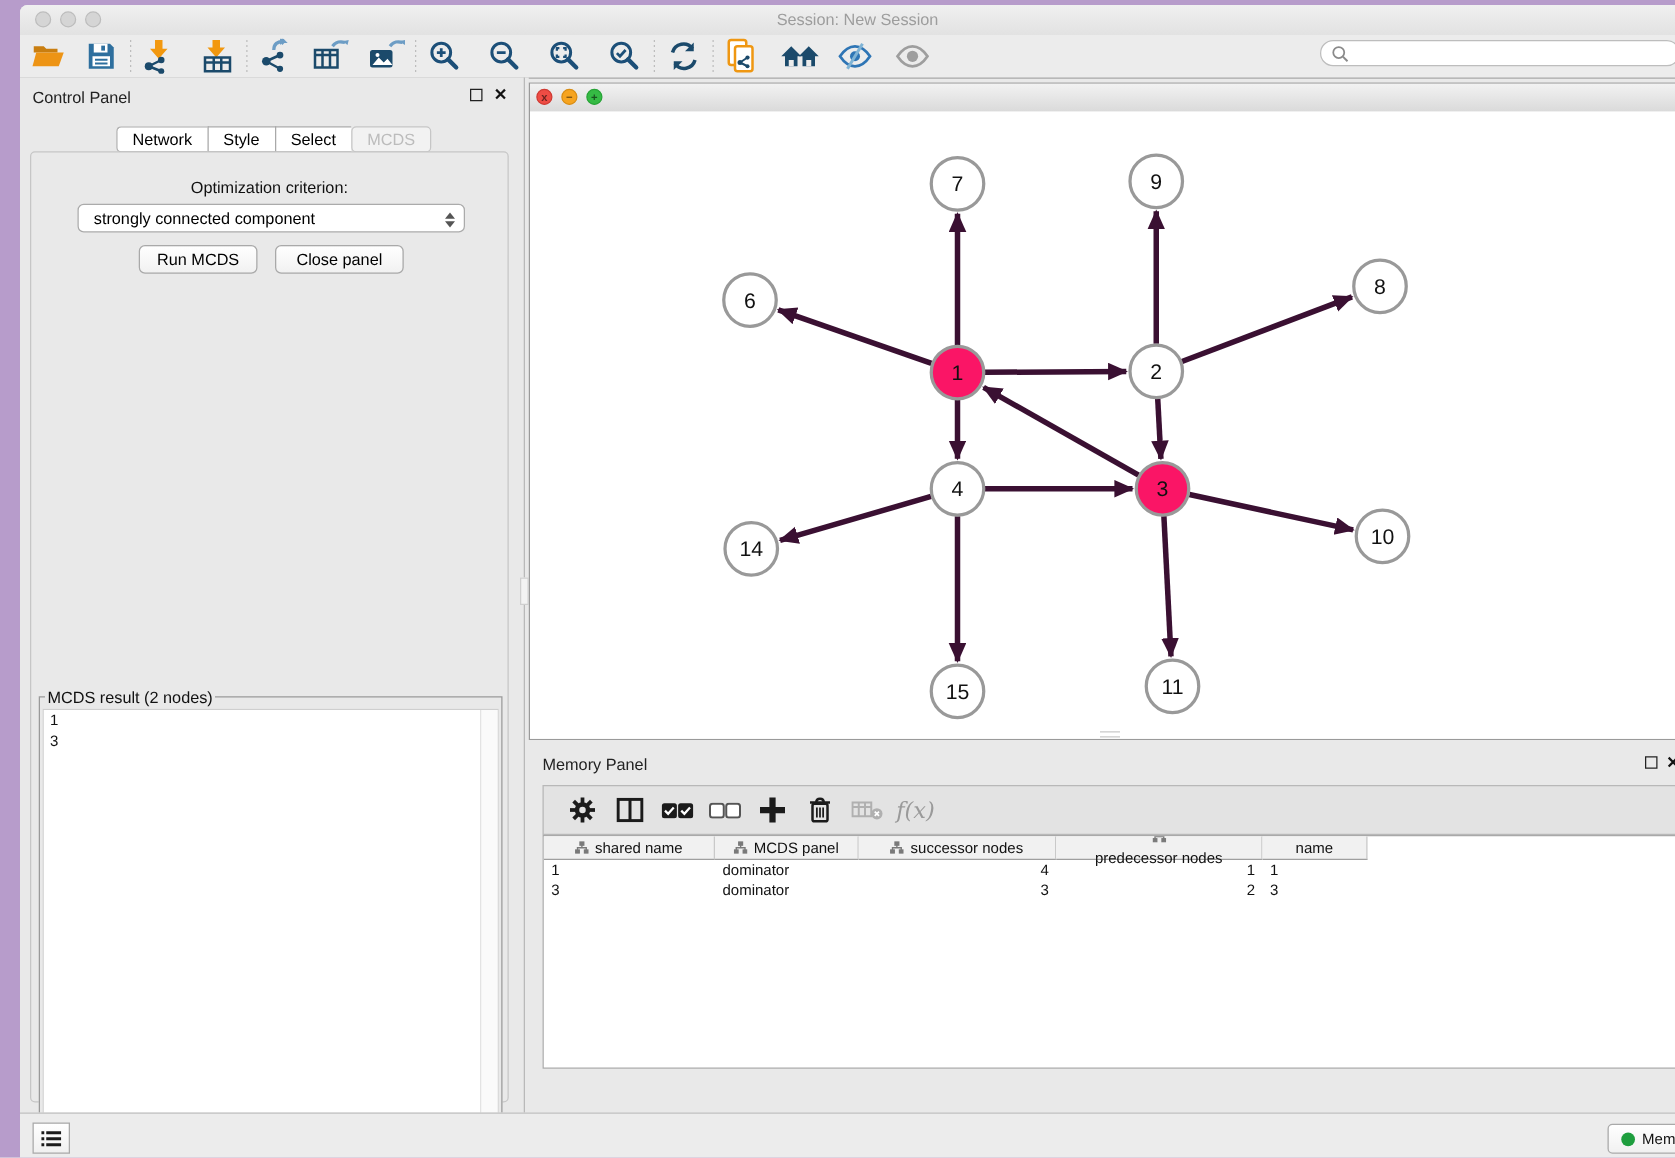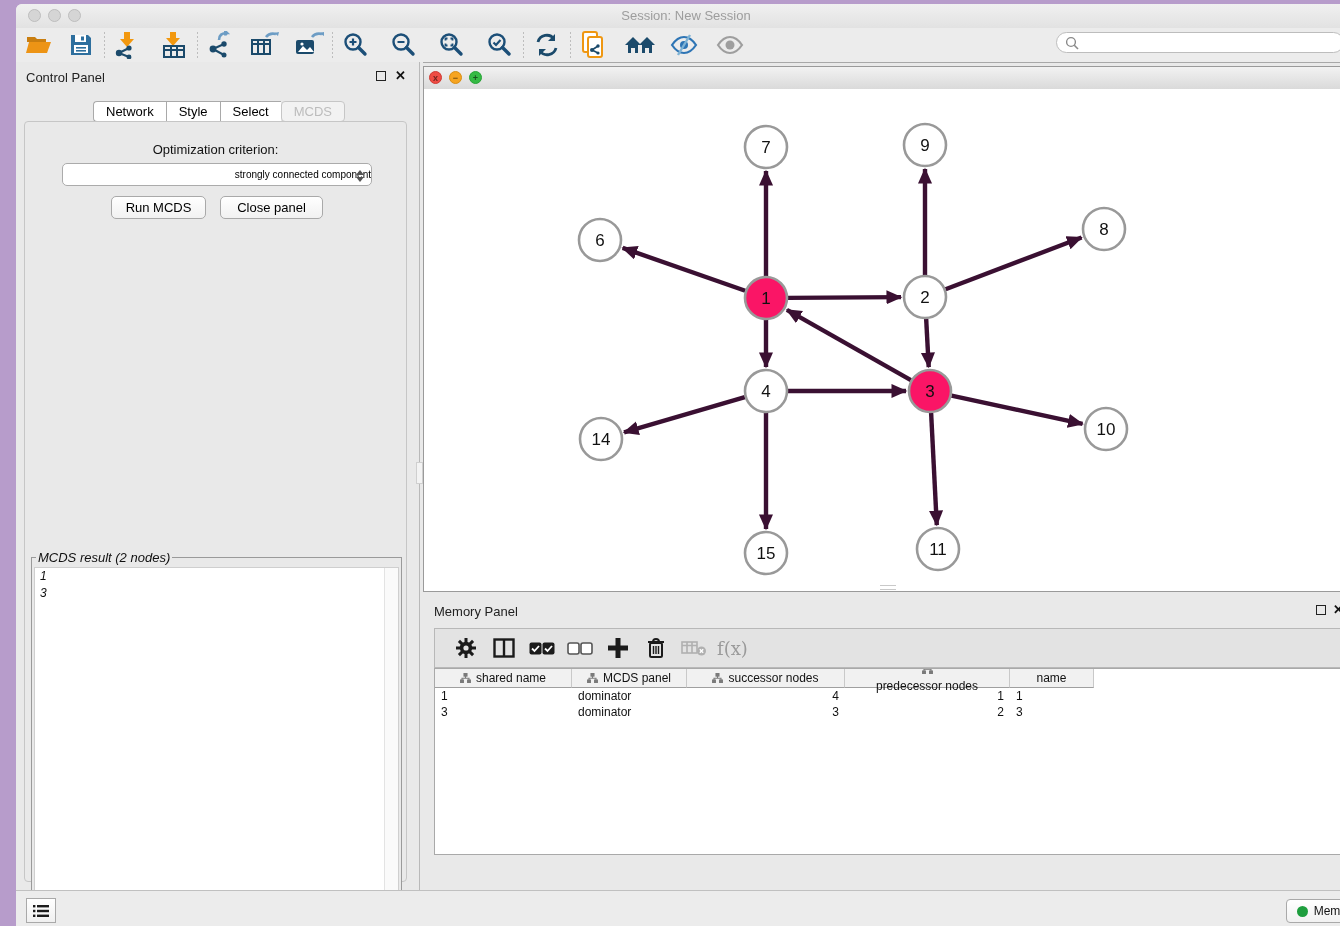--- a/index.html
+++ b/index.html
@@ -46,29 +46,29 @@
     box-sizing:border-box;cursor:default;}
   .seg:first-child{border-radius:4px 0 0 4px;}
   .seg:last-child{border-right:1px solid #a9a9a9;border-radius:0 4px 4px 0;}
   .seg.selected{background:#f2f2f2;color:#bcbcbc;border-color:#c6c6c6;border-radius:4px;}
   .cp-tabs{left:77px;top:39px;}
   .cp-body{position:absolute;left:8px;top:59px;width:383px;height:761px;
     background:#e9e9e9;border:1px solid #c6c6c6;border-radius:4px;box-sizing:border-box;}
   .opt-label{position:absolute;left:0;width:100%;top:20px;text-align:center;font-size:13px;color:#111;}
   .dropdown{position:absolute;left:37px;top:41px;width:310px;height:23px;background:#fff;
     border:1px solid #ababab;border-radius:5px;box-sizing:border-box;display:flex;align-items:center;
-    font-size:10px;padding-left:12px;justify-content:flex-end;}
+    font-size:13px;padding-left:12px;}
   .dd-stepper{position:absolute;right:7px;top:2px;display:flex;flex-direction:column;gap:2px;align-items:center;}
   .dd-up{width:0;height:0;border-left:4px solid transparent;border-right:4px solid transparent;border-bottom:5px solid #555;}
   .dd-down{width:0;height:0;border-left:4px solid transparent;border-right:4px solid transparent;border-top:5px solid #555;}
   .aq-btn{position:absolute;height:23px;background:linear-gradient(#ffffff,#f1f1f1);
     border:1px solid #a9a9a9;border-radius:5px;font-size:13px;font-family:"Liberation Sans",sans-serif;
     display:flex;align-items:center;justify-content:center;box-sizing:border-box;}
   .result-fieldset{position:absolute;left:6px;top:428px;width:371px;height:375px;
-    border:1px solid #9a9a9a;margin:0;padding:2px;box-sizing:border-box;background:#e9e9e9;font-style:italic;}
+    border:1px solid #9a9a9a;margin:0;padding:2px;box-sizing:border-box;background:#e9e9e9;}
   .result-fieldset legend{font-size:13px;color:#111;padding:0 2px;margin-left:2px;}
   .result-area{position:relative;width:100%;height:100%;background:#fff;border:1px solid #cfcfcf;box-sizing:border-box;}
   .result-line{font-size:12px;line-height:17px;padding-left:5px;color:#111;}
   .result-scroll{position:absolute;right:0;top:0;width:13px;height:100%;background:#fafafa;border-left:1px solid #e3e3e3;}
   
   .v-divider{position:absolute;left:400px;top:58px;width:7px;height:832px;background:#e9e9e9;}
   .v-divider .line{position:absolute;left:3px;top:0;width:1px;height:100%;background:#b9b9b9;}
   .v-divider .grip{position:absolute;left:0;top:400px;width:7px;height:22px;background:#f3f3f3;border:1px solid #cfcfcf;box-sizing:border-box;}
   
   .net-window{position:absolute;left:407px;top:62px;width:927px;height:526px;
@@ -86,21 +86,21 @@
   .net-grip{position:absolute;left:456px;bottom:1px;width:16px;height:3px;
     border-top:1px solid #c9c9c9;border-bottom:1px solid #c9c9c9;}
   
   .table-panel{position:absolute;left:407px;top:591px;width:933px;height:299px;background:#e9e9e9;}
   .tp-title{position:absolute;left:11px;top:9px;}
   .tp-float{position:absolute;right:30px;top:10px;}
   .tp-close{position:absolute;right:12px;top:10px;}
   .tp-toolbar{position:absolute;left:11px;top:33px;width:908px;height:40px;
     background:#e3e3e3;border:1px solid #b8b8b8;box-sizing:border-box;display:flex;align-items:center;padding-left:12px;}
   .tpi{width:38px;height:32px;display:flex;align-items:center;justify-content:center;flex:0 0 auto;}
-  .fx-label{font-family:"DejaVu Serif",serif;font-size:18px;color:#9a9a9a;margin-left:4px;}
+  .fx-label{font-family:"DejaVu Serif",serif;font-style:italic;font-size:18px;color:#9a9a9a;margin-left:4px;}
   .tp-table{position:absolute;left:11px;top:73px;width:908px;height:187px;background:#fff;
     border:1px solid #a9a9a9;box-sizing:border-box;overflow:hidden;}
   .thead{display:flex;height:19px;}
   .th{background:#f1f1f1;border-right:1px solid #c9c9c9;border-bottom:1px solid #9f9f9f;
     box-sizing:border-box;display:flex;align-items:center;justify-content:center;gap:5px;
     font-size:12px;color:#111;}
   .th svg{flex:0 0 auto}
   .tr{display:flex;height:16px;}
   .td{font-size:12px;color:#111;box-sizing:border-box;padding:1px 6px 0 6px;overflow:hidden;white-space:nowrap;}
   .td.right{text-align:right;}

